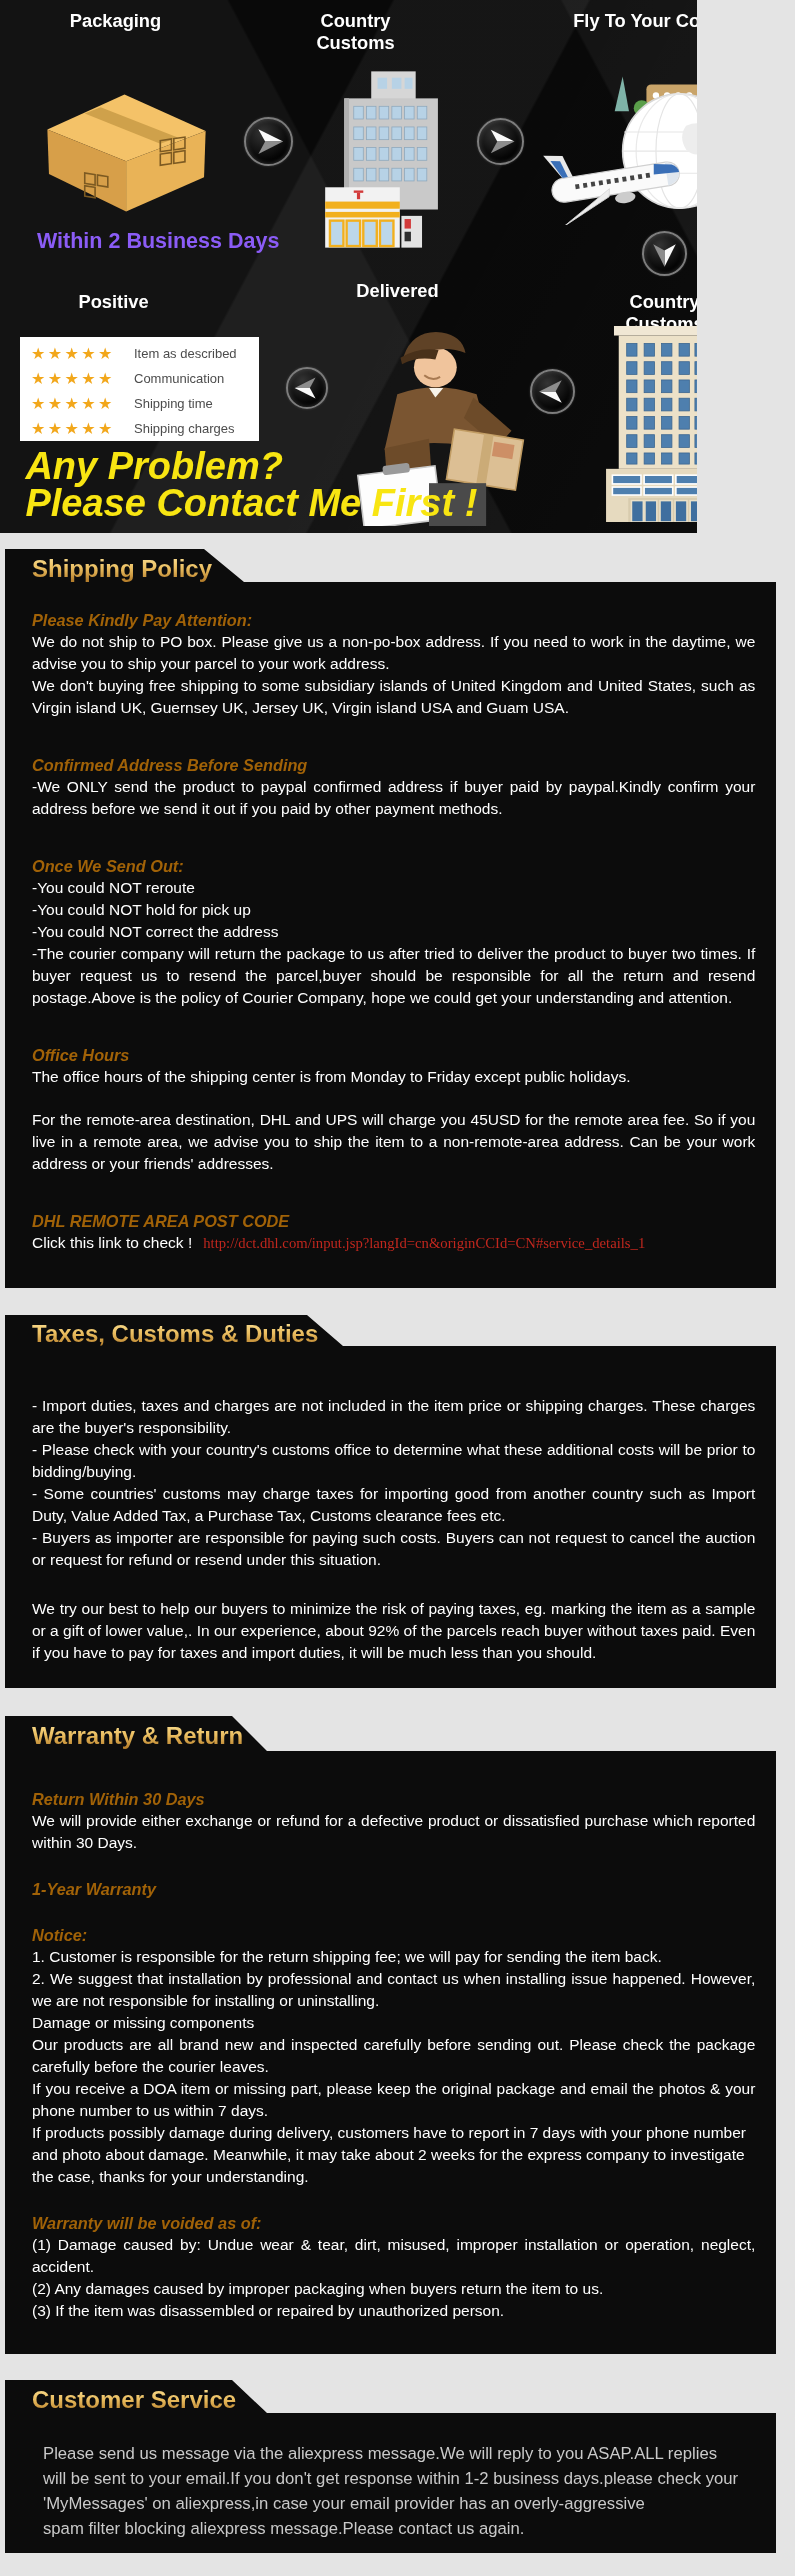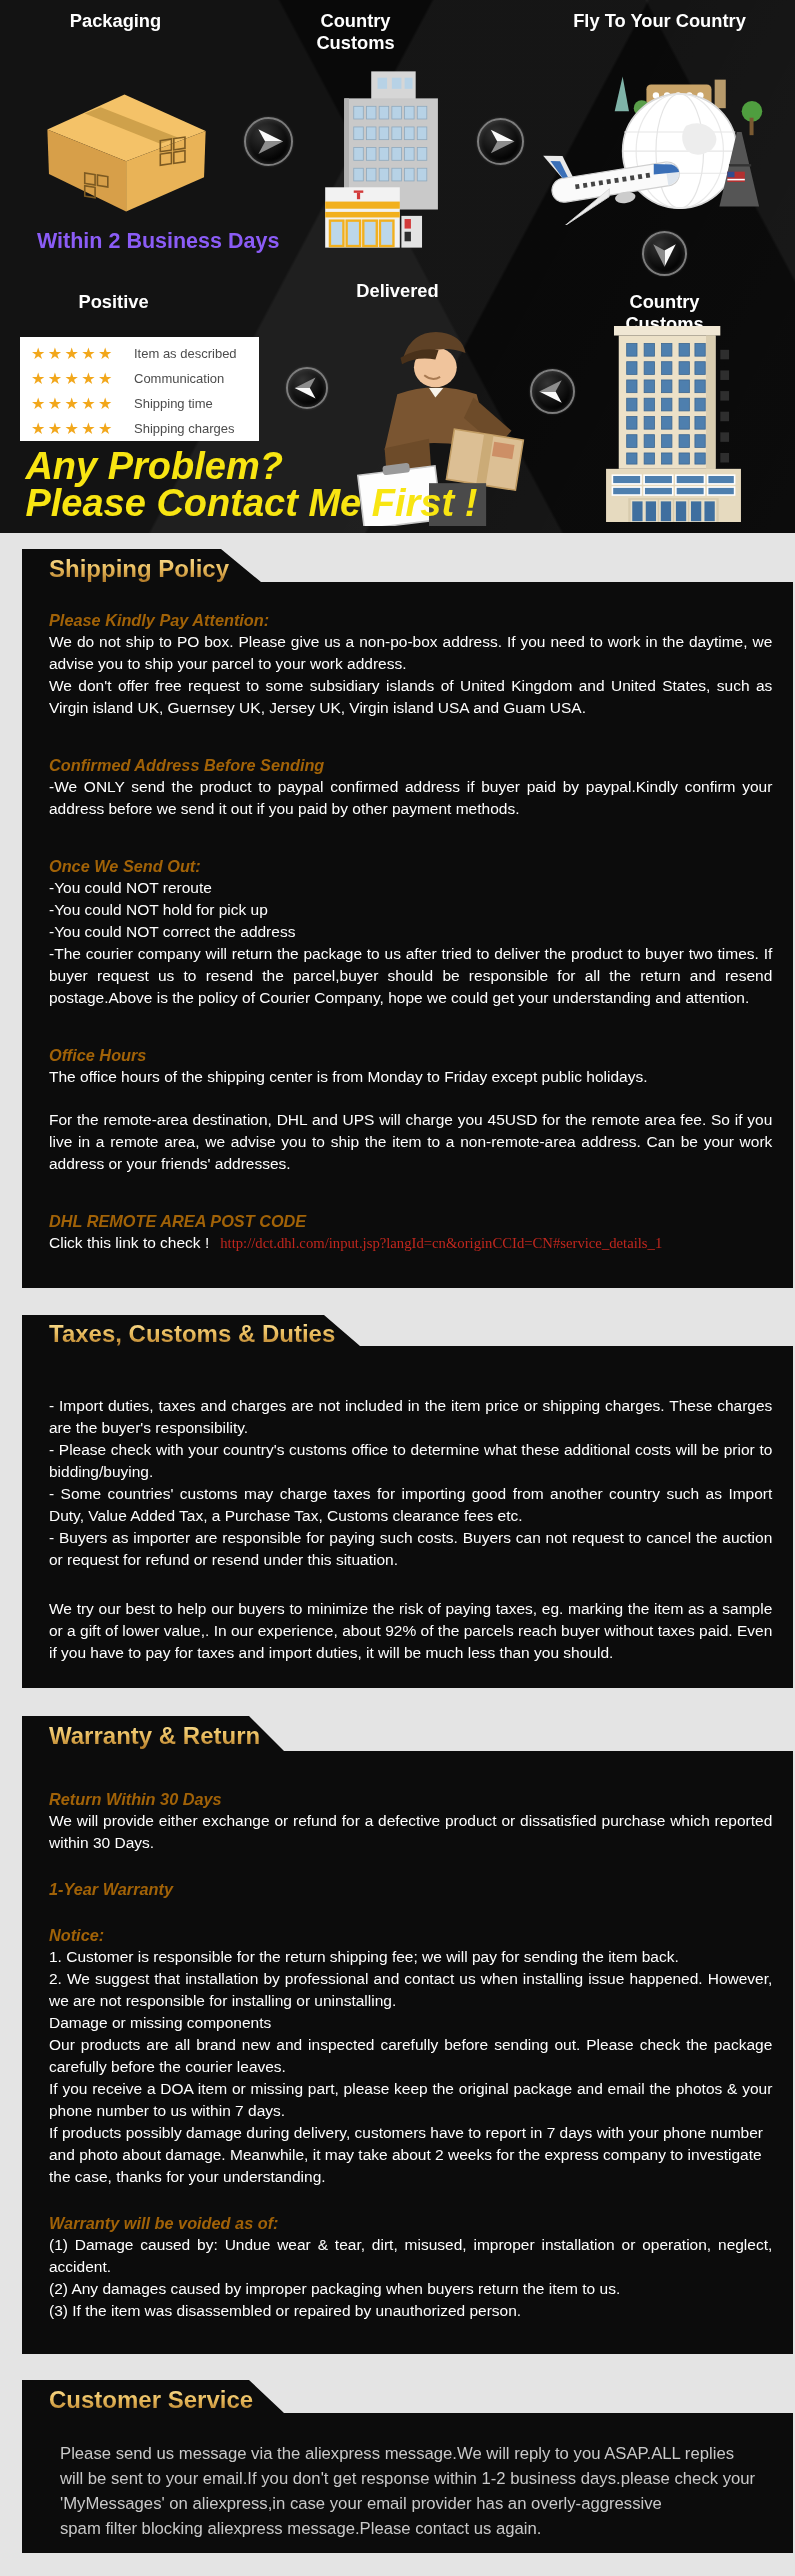--- a/index.html
+++ b/index.html
@@ -1,19 +1,19 @@
 <!DOCTYPE html>
 <html style="font-size:12.7px"><head>
 <meta charset="utf-8">
 <style>
   html,body{margin:0;padding:0;background:#e4e4e4;width:795px;font-family:"Liberation Sans",sans-serif;}
   .page{width:795px;height:2576px;position:relative;background:#e4e4e4;overflow:hidden;}
 
   
-  .hero{position:relative;width:795px;height:533px;background:#131313;overflow:hidden;}
+  .hero{position:relative;width:697px;height:533px;background:#131313;overflow:hidden;}
   .hero::before{content:"";position:absolute;inset:0;
     background:
       linear-gradient(118deg, transparent 40%, rgba(255,255,255,.05) 40.3%, rgba(255,255,255,.05) 60%, transparent 60.3%),
       linear-gradient(62deg, transparent 52%, rgba(0,0,0,.55) 52.3%, rgba(0,0,0,.55) 86%, transparent 86.3%),
       linear-gradient(298deg, rgba(255,255,255,.03), transparent 45%);}
   .hlabel{position:absolute;color:#fff;font-weight:bold;font-size:18.3px;text-align:center;}
   .red-note{position:absolute;left:37px;top:229px;color:#8b5cf6;font-weight:bold;font-size:21.5px;}
   .problem{position:absolute;left:25.4px;top:448px;color:#f8e512;font-weight:bold;font-style:italic;font-size:38px;line-height:37px;}
   .gfx{position:absolute;}
   .arrow{position:absolute;border-radius:50%;border:2.4px solid #7d7d7d;
@@ -21,21 +21,21 @@
     box-shadow:inset 0 0 5.6px rgba(255,255,255,.22), 0 0 2.4px rgba(255,255,255,.18);}
   .arrow svg{width:100%;height:100%;display:block;}
   .arrow.down svg{transform:rotate(90deg);}
   .arrow.left svg{transform:rotate(180deg);}
   .rating-card{position:absolute;left:20px;top:337px;width:239px;height:104px;background:#fff;padding-top:4px;box-sizing:border-box;}
   .rating-row{display:flex;align-items:center;height:25px;padding-left:11px;}
   .stars{color:#f2a71b;font-size:16px;letter-spacing:2.4px;width:103px;flex:none;}
   .rating-label{color:#4c4c4c;font-size:13px;}
 
   
-  .panel{position:relative;width:771px;margin-left:22px;background:#0c0c0c;overflow:hidden;}
+  .panel{position:relative;width:771px;margin-left:5px;background:#0c0c0c;overflow:hidden;}
   .panel-title{position:absolute;left:27px;font-size:24px;font-weight:bold;
     background:linear-gradient(180deg,#f9dd90 8%,#eabd5f 48%,#b67f2c 92%);
     -webkit-background-clip:text;background-clip:text;color:transparent;}
   .panel-body{padding-left:27px;padding-right:20.7px;box-sizing:border-box;}
   .p{margin:0;color:#fff;font-size:15.5px;line-height:22px;}
   .h{margin:0;color:#a16207;font-size:16.3px;line-height:22px;font-weight:bold;font-style:italic;}
   .just{text-align:justify;}
   .gap44{height:35px;} .gap34{height:27px;} .gap30{height:24px;} .gap26{height:20.7px;}
   .linkline{margin:0;color:#fff;font-size:15.5px;line-height:22px;}
   .redlink{font-family:"Liberation Serif",serif;color:#c1271e;font-size:14.7px;margin-left:11px;text-decoration:none;}
@@ -328,21 +328,21 @@
       <div>Any Problem?</div>
       <div>Please Contact Me First !</div>
     </div>
   </div>
 
   <div class="panel" style="margin-top:16px;height:739px;clip-path:polygon(0 0, 199px 0, 239px 33px, 100% 33px, 100% 100%, 0 100%);">
     <div class="panel-title" style="top:6.4px;">Shipping Policy</div>
     <div class="panel-body" style="padding-top:60px;">
       <p class="h">Please Kindly Pay Attention:</p>
       <p class="p just">We do not ship to PO box. Please give us a non-po-box address. If you need to work in the daytime, we advise you to ship your parcel to your work address.</p>
-      <p class="p just">We don't offer free request to some subsidiary islands of United Kingdom and United States, such as Virgin island UK, Guernsey UK, Jersey UK, Virgin island USA and Guam USA.</p>
+      <p class="p just">We don't buying free shipping to some subsidiary islands of United Kingdom and United States, such as Virgin island UK, Guernsey UK, Jersey UK, Virgin island USA and Guam USA.</p>
       <div class="gap44"></div>
       <p class="h">Confirmed Address Before Sending</p>
       <p class="p just">-We ONLY send the product to paypal confirmed address if buyer paid by paypal.Kindly confirm your address before we send it out if you paid by other payment methods.</p>
       <div class="gap44"></div>
       <p class="h">Once We Send Out:</p>
       <p class="p">-You could NOT reroute</p>
       <p class="p">-You could NOT hold for pick up</p>
       <p class="p">-You could NOT correct the address</p>
       <p class="p just">-The courier company will return the package to us after tried to deliver the product to buyer two times. If buyer request us to resend the parcel,buyer should be responsible for all the return and resend postage.Above is the policy of Courier Company, hope we could get your understanding and attention.</p>
       <div class="gap44"></div>

